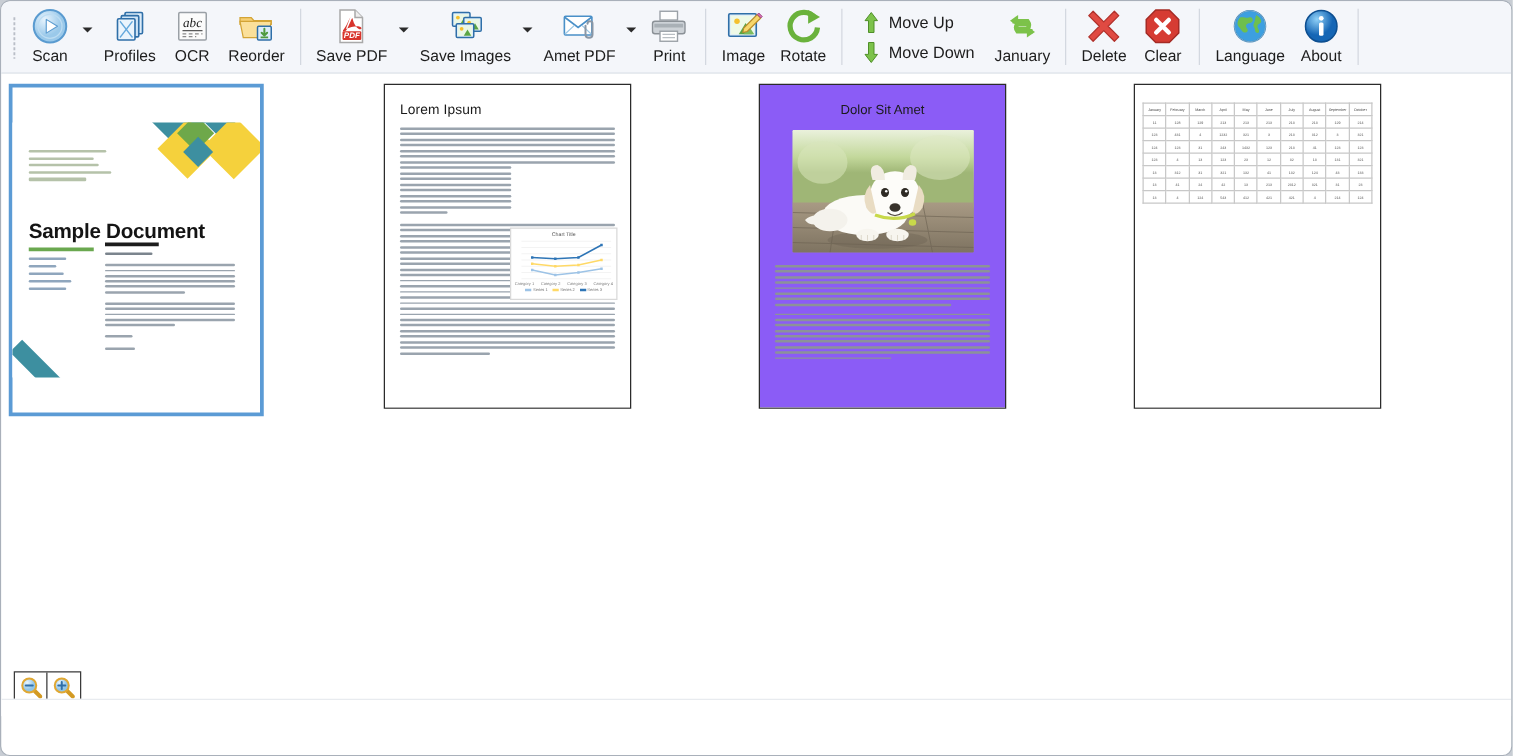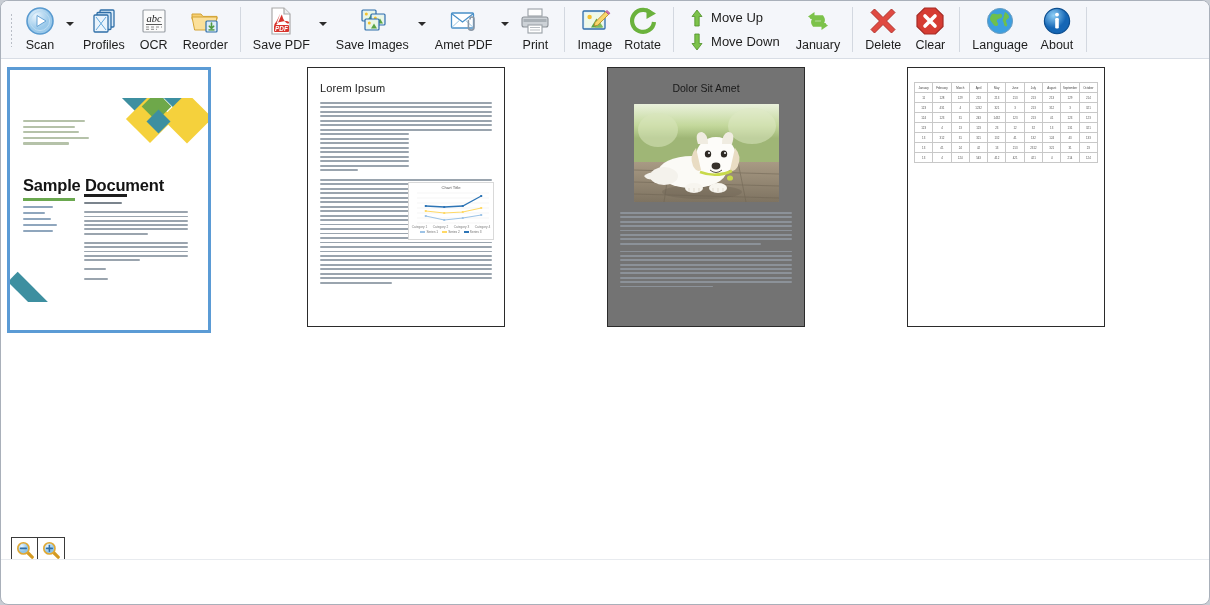--- a/index.html
+++ b/index.html
@@ -172,21 +172,21 @@
     border:1px solid #d9d9d9;
   }
   .p2 .chart-title { font-size:4.2px; text-align:center; color:#595959; margin-top:2px; }
   .p2 .chart-plot { position:relative; margin: 1px 4px 0 8px; height:34px; }
   .p2 .chart-legend { display:flex; gap:4px; justify-content:center; margin-top:1px; }
   .p2 .chart-legend span { font-size:3.2px; color:#707070; display:flex; align-items:center; gap:1px;}
   .p2 .chart-legend i { width:5px; height:2px; display:inline-block; }
   .p2 .chart-cats { display:flex; justify-content:space-around; font-size:3.2px; color:#808080; }
 
   
-  .p3 { position:relative; width:100%; height:100%; background:#737373; padding:14px 12px; }
+  .p3 { position:relative; width:100%; height:100%; background:#8b5cf6; padding:14px 12px; }
   .p3 h2 { margin:0; font-size:10.5px; font-weight:400; text-align:center; color:#1a1a1a; }
   .p3 .photo {
     margin: 10px auto 0 auto; width:145px; height:98px;
     border-radius:1px; overflow:hidden; position:relative;
     background: linear-gradient(180deg,#dbe8c9 0%, #bcd49a 32%, #a8a08c 48%, #8d7f6a 100%);
   }
   .p3 .para { margin-top:10px; }
   .p3 .para .microline { height:1.8px; margin-bottom:2.6px; background:#8c9299; }
 
   

